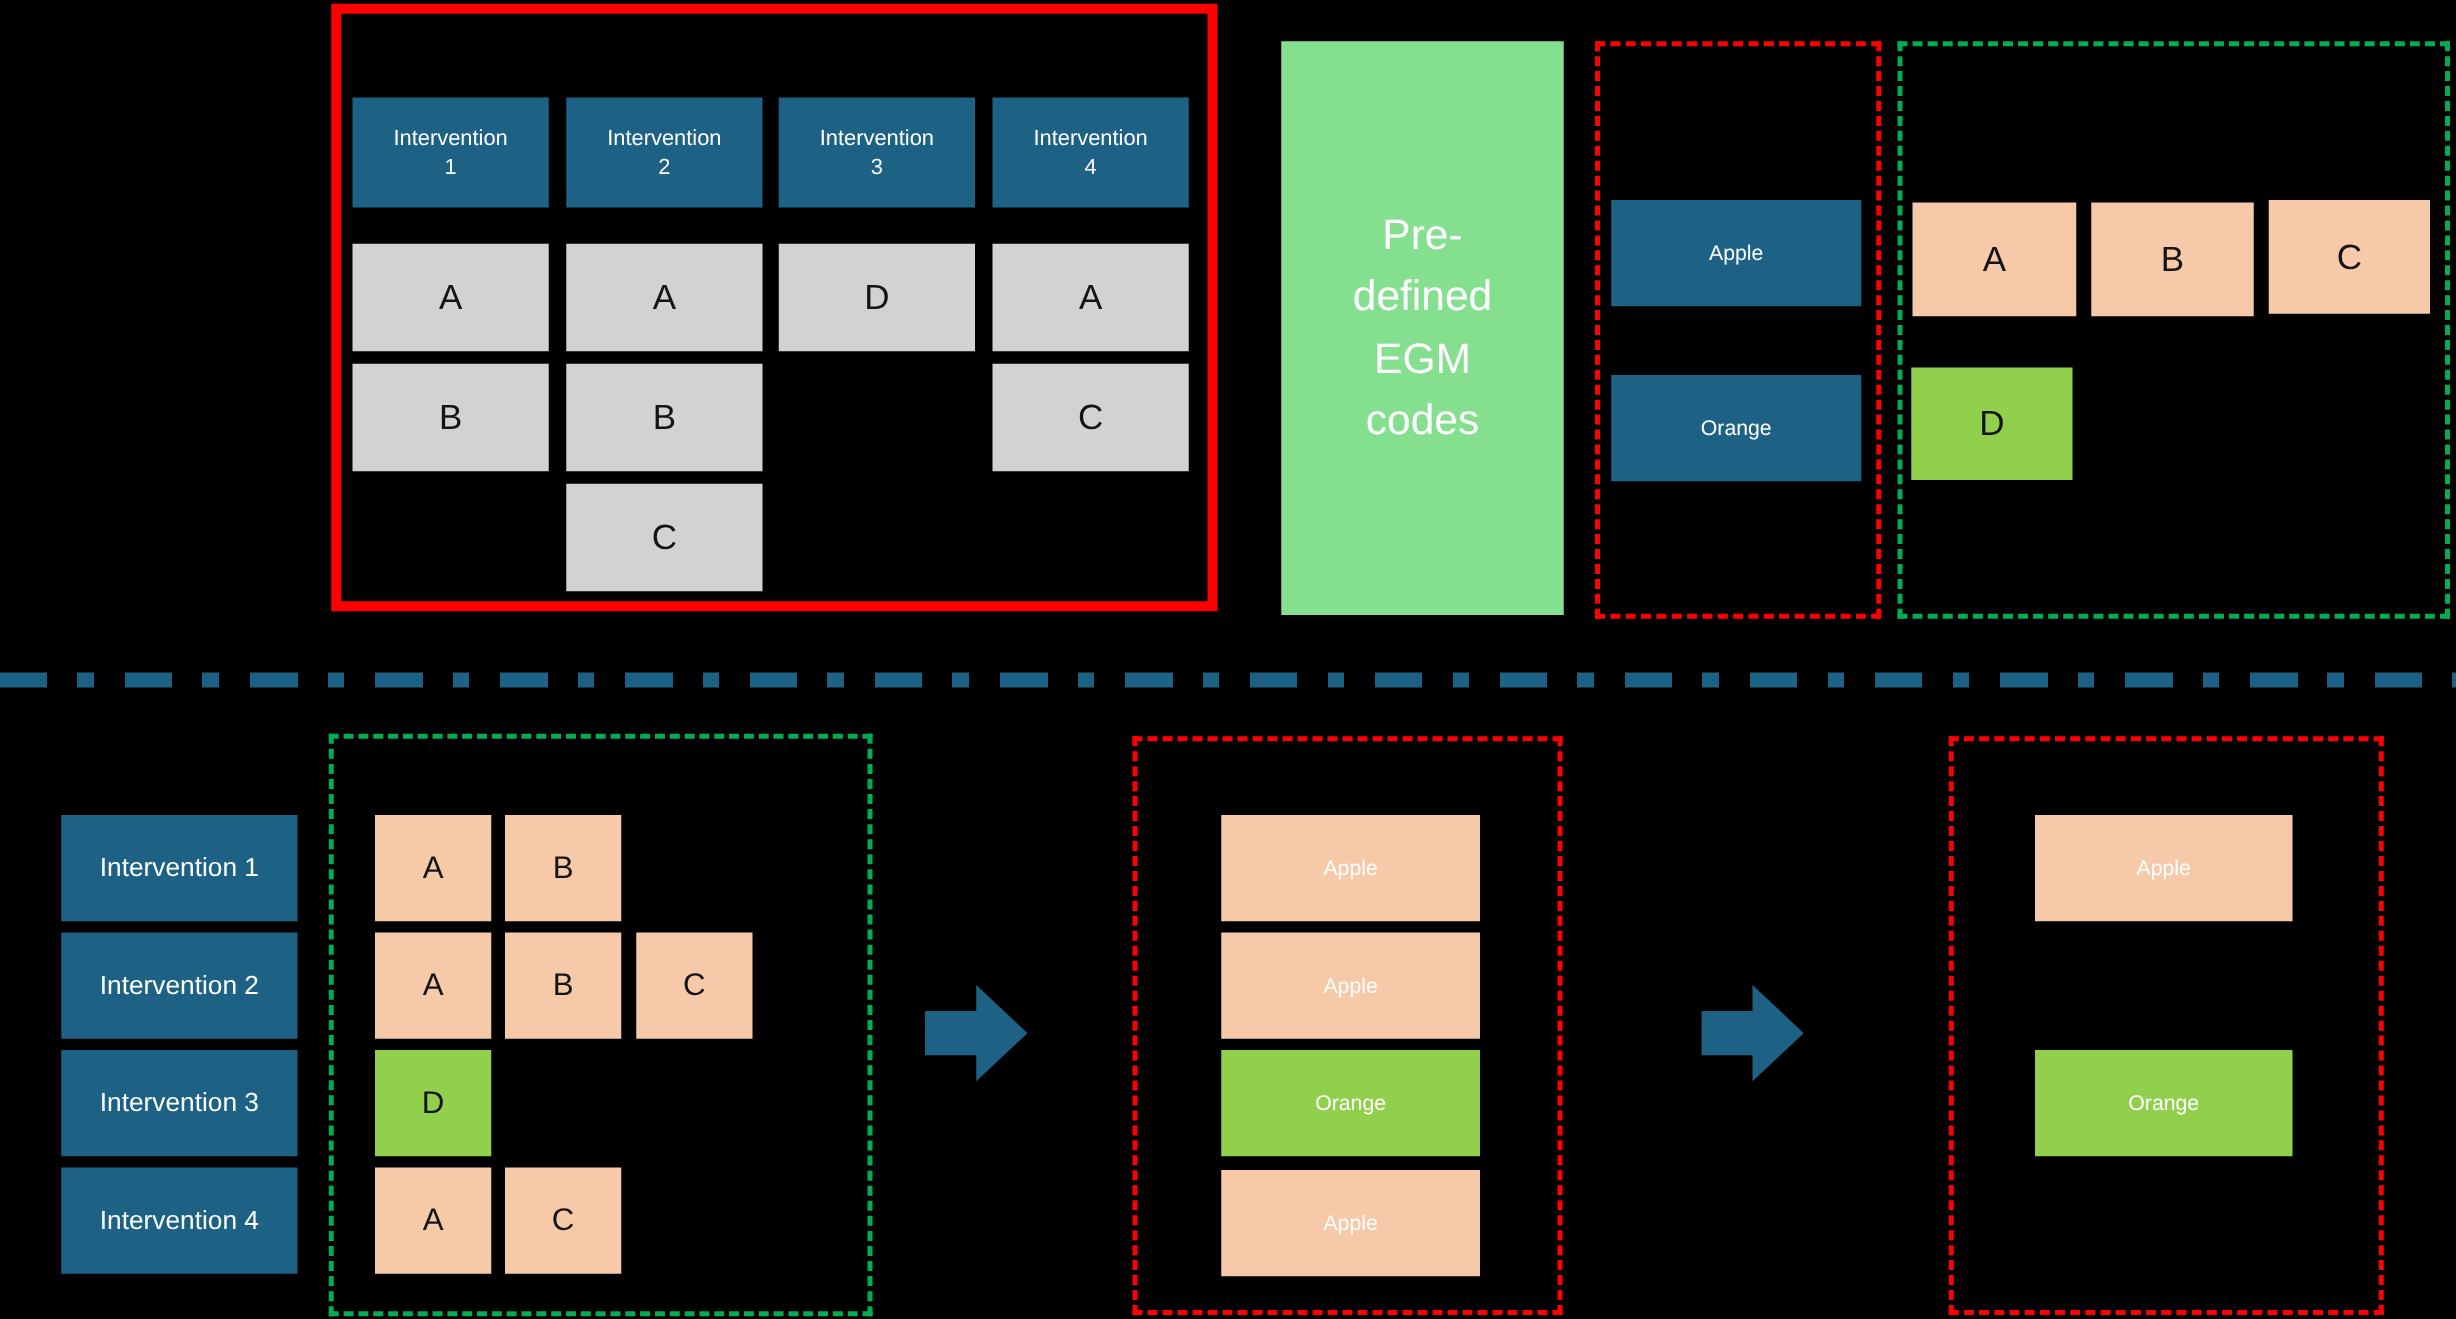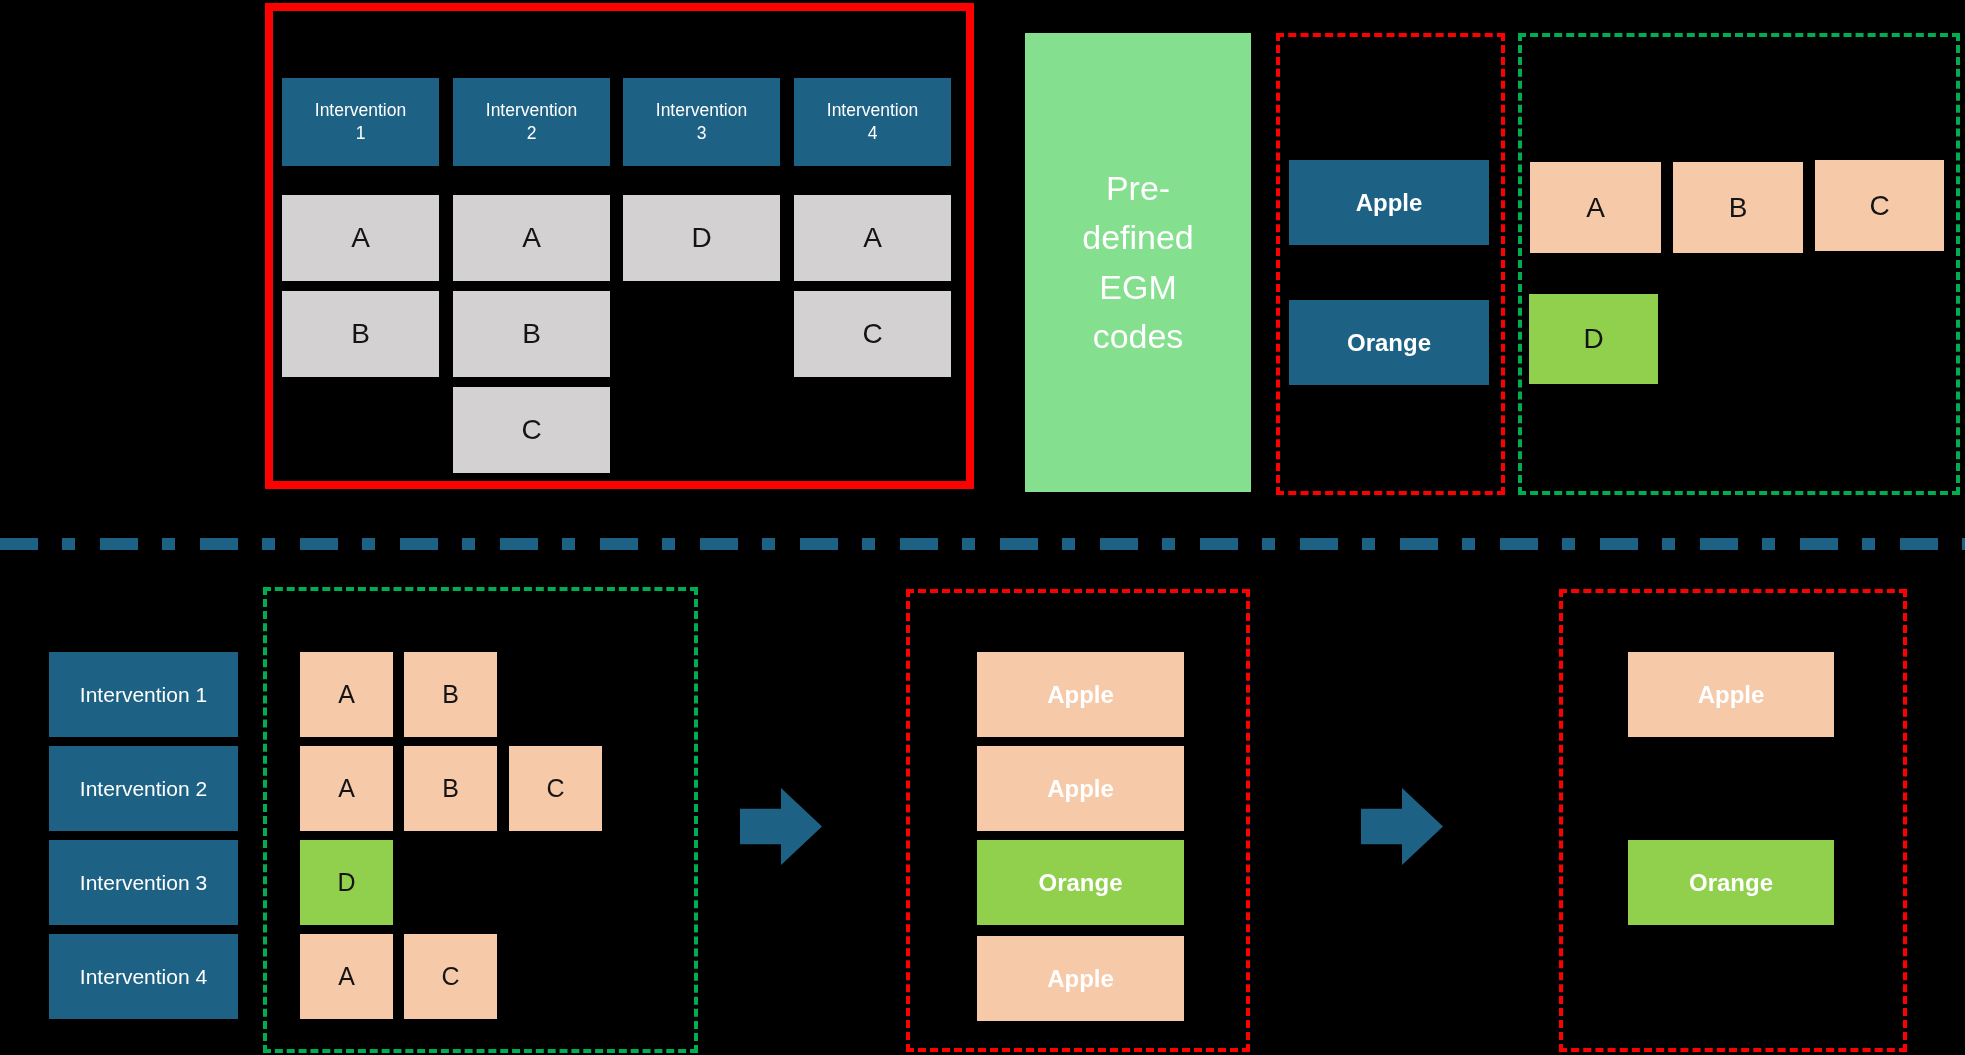--- a/index.html
+++ b/index.html
@@ -8,21 +8,21 @@
     font-family:"Liberation Sans",sans-serif;
   }
   .abs{position:absolute;display:flex;align-items:center;justify-content:center;text-align:center;box-sizing:border-box;}
   .green-fill{background:#84DF8F;color:#fff;font-size:34px;line-height:1.45;font-weight:400;}
   .teal{background:#1D6285;color:#fff;}
   .gray{background:#D3D1D1;color:#111;}
   .peach{background:#F6C9A9;}
   .lime{background:#90D04D;}
   .letter{font-size:28px;color:#141414;font-weight:400;}
   .letter-sm{font-size:25px;color:#141414;font-weight:400;}
-  .fruit{color:#fff;font-size:24px;font-weight:700;}
+  .fruit{color:#fff;font-size:17px;font-weight:400;}
   .header{font-size:17.5px;line-height:1.3;white-space:pre-line;font-weight:400;}
   .ivlabel{font-size:21px;font-weight:400;}
   .red-solid{border:8px solid #FF0000;}
   .red-dash{border:4px dashed #FF0000;}
   .green-dash{border:4px dashed #00AD50;}
   .divider{
     background:repeating-linear-gradient(90deg,
       #1D6285 0px,#1D6285 38px,
       transparent 38px,transparent 62px,
       #1D6285 62px,#1D6285 75px,

